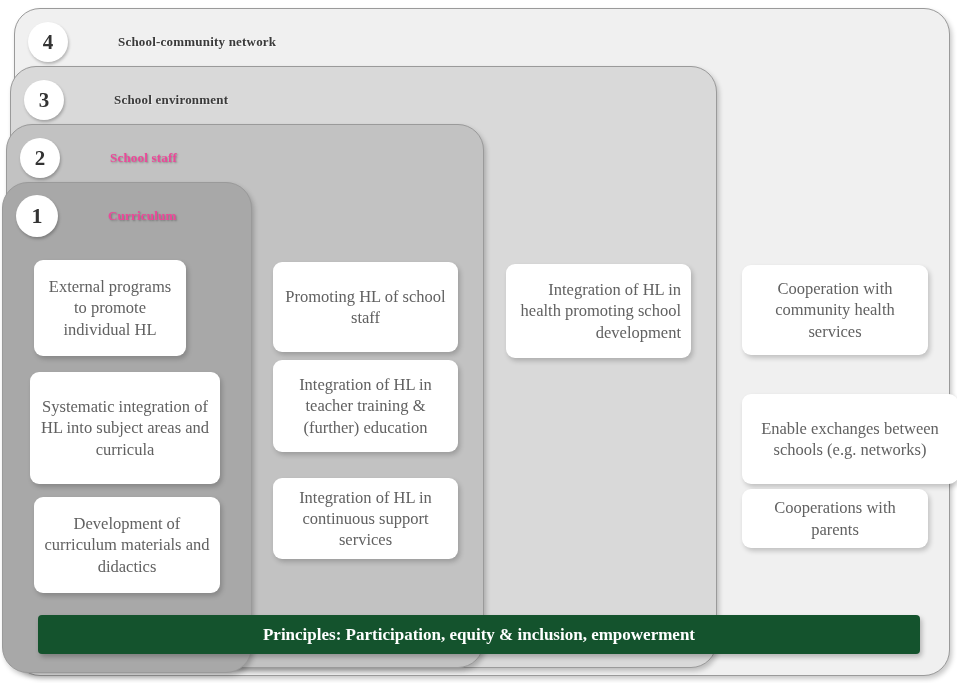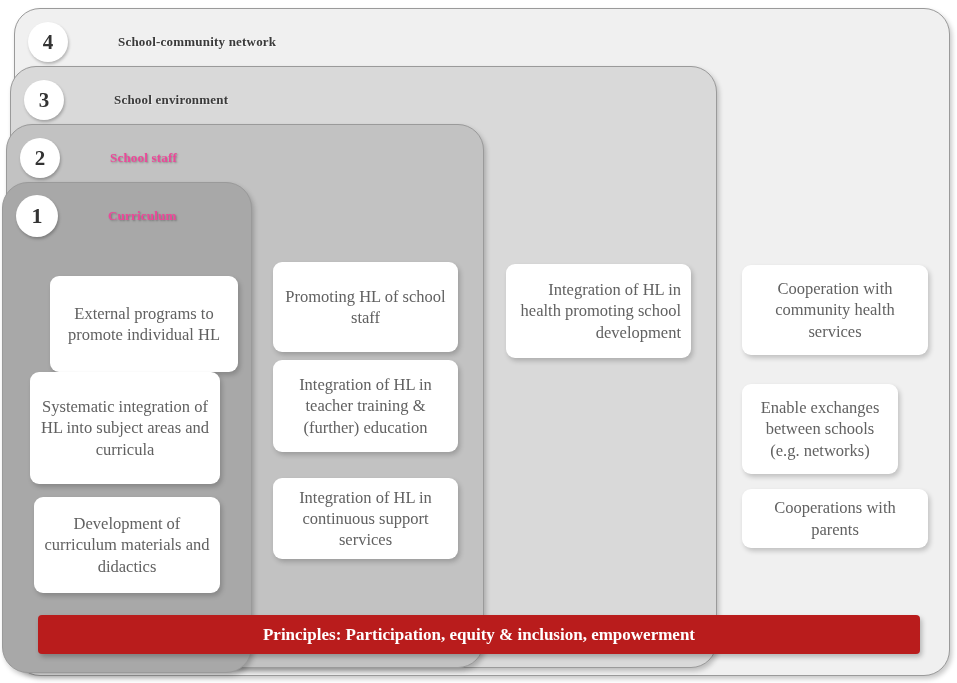--- a/index.html
+++ b/index.html
@@ -104,21 +104,21 @@
     z-index: 5;
   }
 
   
   .principles {
     position: absolute;
     left: 38px;
     top: 615px;
     width: 882px;
     height: 39px;
-    background: #b91c1c;
+    background: #14532d;
     border-radius: 4px;
     display: flex;
     align-items: center;
     justify-content: center;
     color: #ffffff;
     font-size: 17px;
     font-weight: bold;
     box-shadow: 2px 3px 5px rgba(0,0,0,0.25);
     z-index: 10;
   }
@@ -146,29 +146,29 @@
   <div class="layer-head head2">
     <span class="badge">2</span>
     <span class="layer-title title-light">School staff</span>
   </div>
 
   <div class="layer-head head1">
     <span class="badge">1</span>
     <span class="layer-title title-light">Curriculum</span>
   </div>
 
-  <div class="card" style="left:34px; top:276px; width:188px; height:96px;margin-left:16px;">External programs to promote individual HL</div>
+  <div class="card" style="left:34px; top:260px; width:152px; height:96px;">External programs to promote individual HL</div>
   <div class="card" style="left:30px; top:372px; width:190px; height:112px;">Systematic integration of HL into subject areas and curricula</div>
   <div class="card" style="left:34px; top:497px; width:186px; height:96px;">Development of curriculum materials and didactics</div>
 
   <div class="card" style="left:273px; top:262px; width:185px; height:90px;">Promoting HL of school staff</div>
   <div class="card" style="left:273px; top:360px; width:185px; height:92px;">Integration of HL in teacher training &amp; (further) education</div>
   <div class="card" style="left:273px; top:478px; width:185px; height:81px;">Integration of HL in continuous support services</div>
 
   <div class="card" style="left:506px; top:264px; width:185px; height:94px;text-align:right;">Integration of HL in health promoting school development</div>
 
   <div class="card" style="left:742px; top:265px; width:186px; height:90px;">Cooperation with community health services</div>
-  <div class="card" style="left:742px; top:384px; width:156px; height:90px;">Enable exchanges between schools (e.g. networks)</div>
+  <div class="card" style="left:742px; top:394px; width:216px; height:90px;">Enable exchanges between schools (e.g. networks)</div>
   <div class="card" style="left:742px; top:489px; width:186px; height:59px;">Cooperations with parents</div>
 
   <div class="principles">Principles: Participation, equity &amp; inclusion, empowerment</div>
 
 </div>
 
 </body></html>

